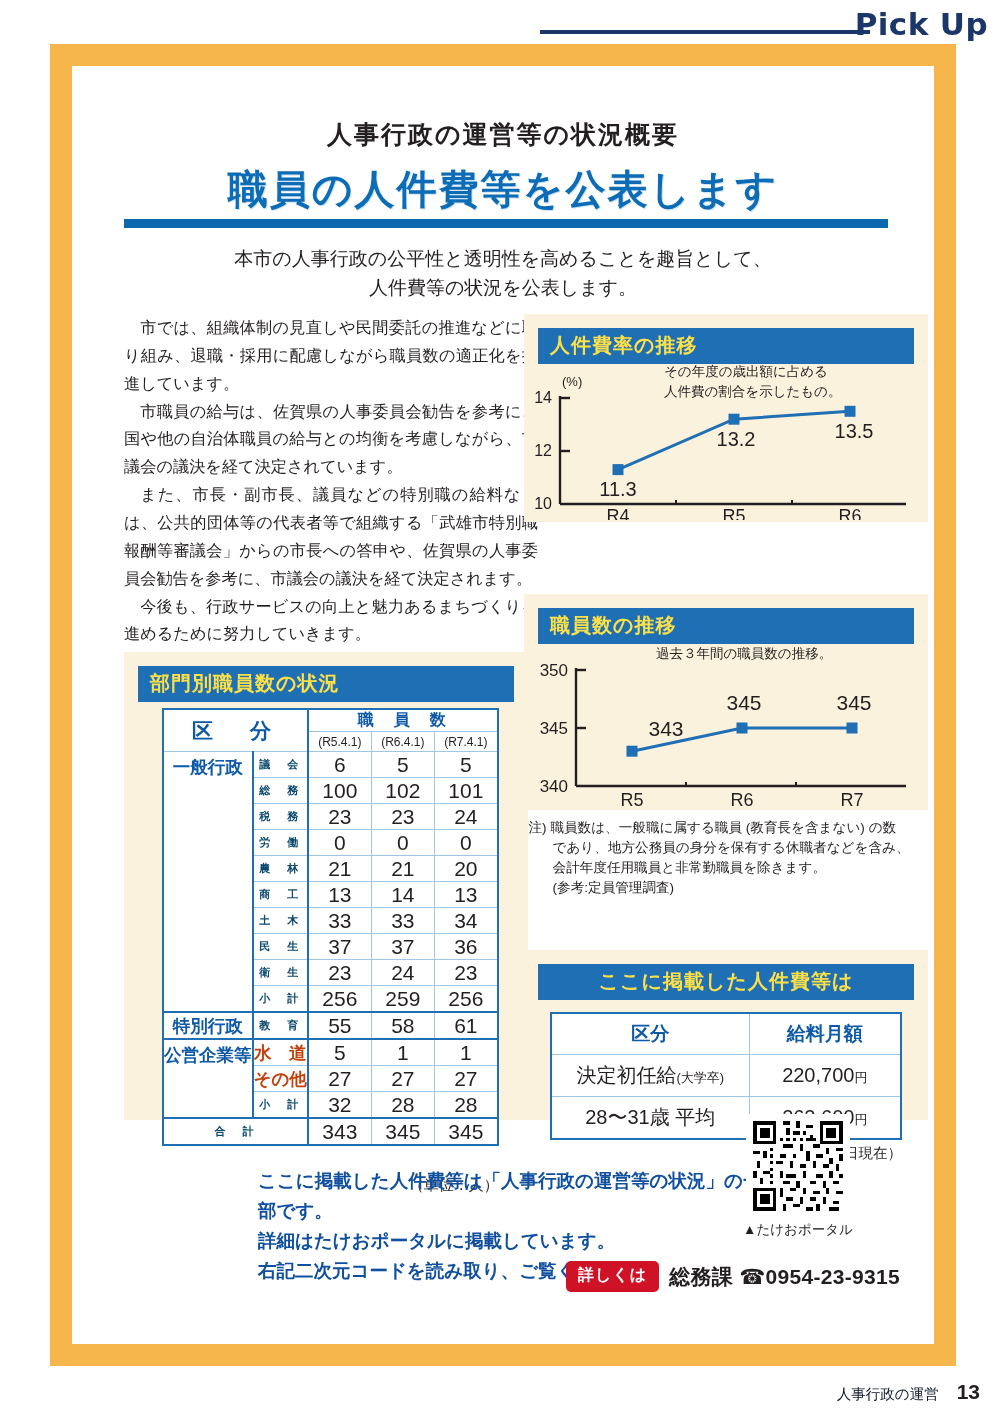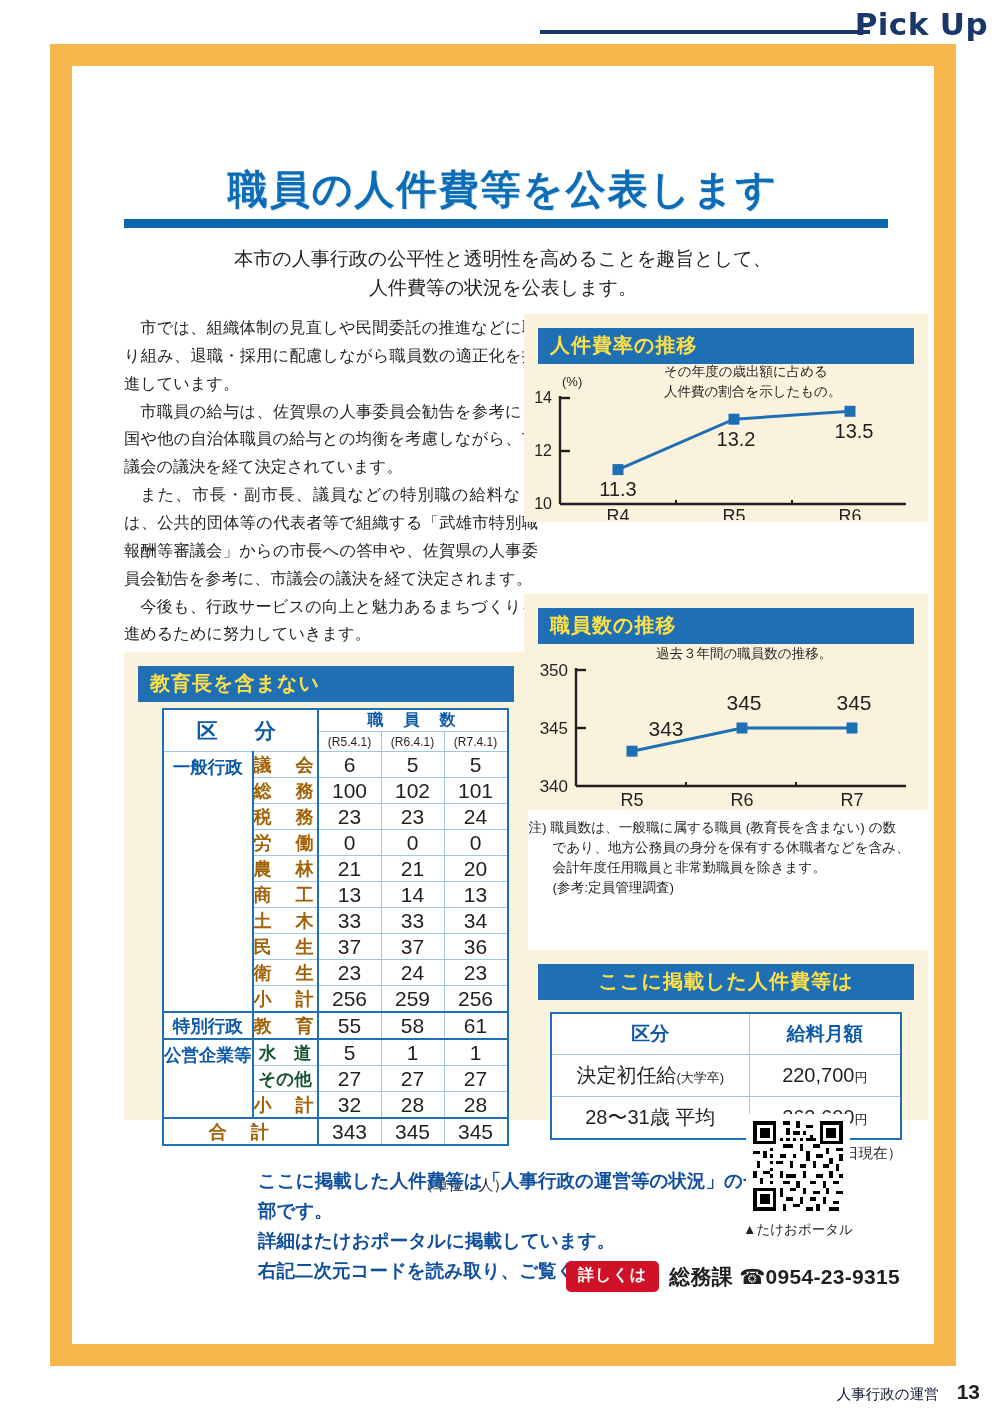--- a/index.html
+++ b/index.html
@@ -51,22 +51,22 @@
   .chart-note{position:absolute;font-size:13.5px;line-height:1.45;color:#231f20;text-align:left;}
   .chart-svg{display:block;}
 
   
   .deptwrap{position:absolute;left:38px;top:56px;}
   table.dept{border-collapse:collapse;background:#ffffff;
     border:2px solid #1f6fb5;font-size:20px;}
   table.dept td,table.dept th{
     border:1px solid #9fc6e4;padding:0;height:25px;text-align:center;
     font-weight:normal;color:#231f20;white-space:nowrap;}
-  table.dept .lbl{color:#a16207;font-weight:bold;font-size:18px;letter-spacing:3px;}
-  table.dept .lbl-tight{color:#14532d;font-weight:bold;font-size:17.5px;letter-spacing:0;}
+  table.dept .lbl{color:#0c4a6e;font-weight:bold;font-size:11px;letter-spacing:3px;}
+  table.dept .lbl-tight{color:#c2410c;font-weight:bold;font-size:17.5px;letter-spacing:0;}
   table.dept .grp{color:#0d59a6;font-weight:bold;font-size:17.5px;letter-spacing:0;
     border-right:2px solid #1f6fb5;vertical-align:top;padding-top:3px;width:86px;}
   table.dept .grp.mid{vertical-align:middle;padding-top:0;}
   table.dept .num{width:62px;font-size:21px;color:#231f20;}
   table.dept .hdr-kubun{color:#0d59a6;font-weight:bold;font-size:21px;letter-spacing:8px;
     border-right:2px solid #1f6fb5;}
   table.dept .hdr-sub{color:#0d59a6;font-weight:bold;font-size:16px;letter-spacing:2px;height:20px;}
   table.dept .hdr-date{font-size:12px;color:#231f20;height:19px;letter-spacing:0;}
   table.dept .thickright{border-right:2px solid #1f6fb5;}
   table.dept .thicktop{border-top:2px solid #1f6fb5;}
@@ -103,20 +103,21 @@
 <body>
 
 <div class="pickup-bar">
   <div class="pickup-rule"></div>
   <div class="pickup-text">Pick Up</div>
 </div>
 
 <div class="frame">
   <div class="frame-inner">
 
+    <div class="kicker">人事行政の運営等の状況概要</div>
     <div class="headline">職員の人件費等を公表します</div>
     <div class="head-rule"></div>
     <div class="lead">
       <span>本市の人事行政の公平性と透明性を高めることを趣旨として、</span><br>
       <span>人件費等の状況を公表します。</span>
     </div>
 
     <div class="bodycopy">
       <p>市では、組織体制の見直しや民間委託の推進などに取り組み、退職・採用に配慮しながら職員数の適正化を推進しています。</p>
       <p>市職員の給与は、佐賀県の人事委員会勧告を参考に、国や他の自治体職員の給与との均衡を考慮しながら、市議会の議決を経て決定されています。</p>
@@ -192,21 +193,21 @@
     </div>
 
     <div style="position:absolute;left:452px;top:752px;width:404px;font-size:13.6px;line-height:1.48;color:#231f20;">
       <div>(注) 職員数は、一般職に属する職員 (教育長を含まない) の数</div>
       <div style="padding-left:2.1em;">であり、地方公務員の身分を保有する休職者などを含み、</div>
       <div style="padding-left:2.1em;">会計年度任用職員と非常勤職員を除きます。</div>
       <div style="padding-left:2.1em;">(参考:定員管理調査)</div>
     </div>
 
     <div class="panel" style="left:52px;top:586px;width:404px;height:468px;">
-      <div class="panel-title">教育長を含まない</div>
+      <div class="panel-title">部門別職員数の状況</div>
 
       <div class="deptwrap">
         <table class="dept">
           <tbody>
             <tr>
               <td class="hdr-kubun" colspan="2" rowspan="2">区　分</td>
               <td class="hdr-sub" colspan="3">職　員　数</td>
             </tr>
             <tr>
               <td class="hdr-date num">(R5.4.1)</td>

